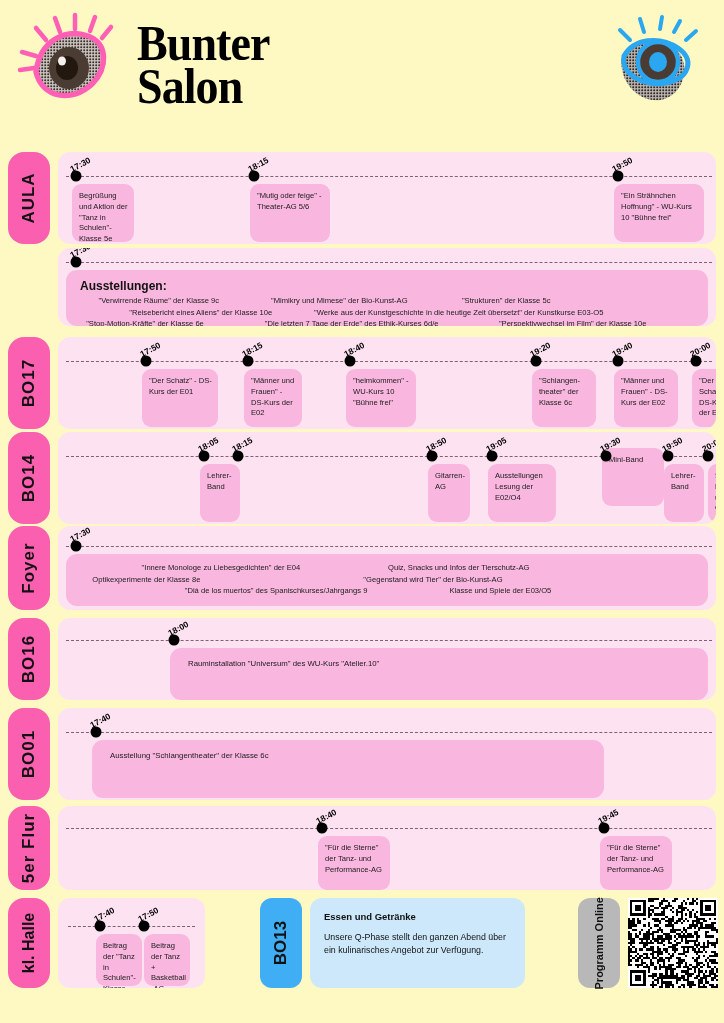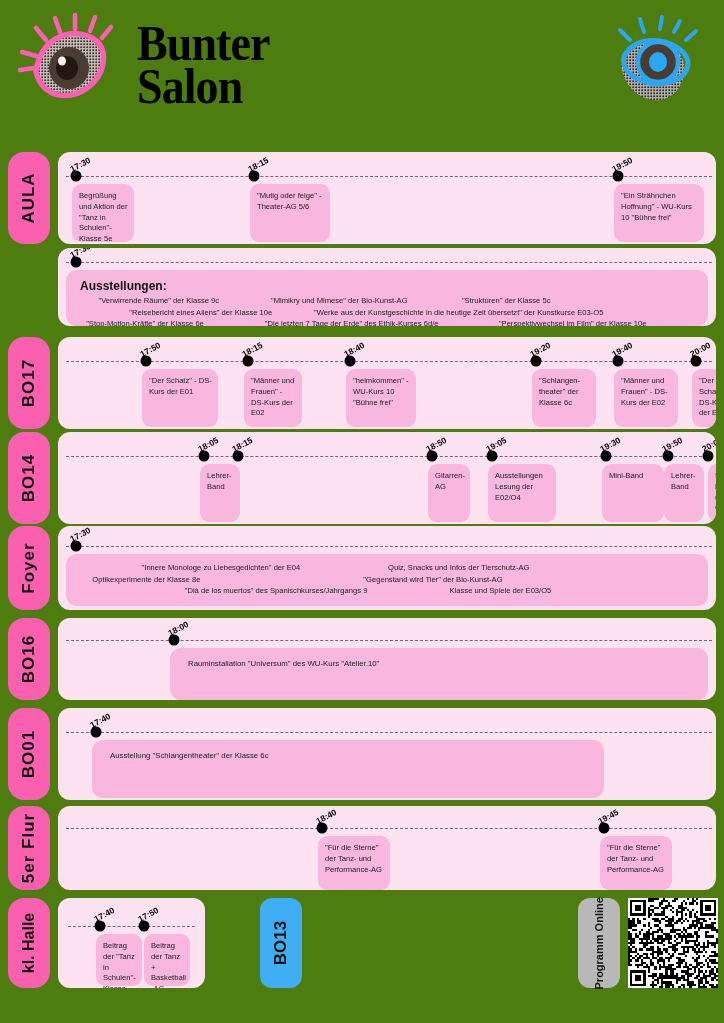--- a/index.html
+++ b/index.html
@@ -10,21 +10,21 @@
     height: 1023px;
     background: #ffffff;
     font-family: "Liberation Sans", sans-serif;
     overflow: hidden;
   }
 
   .poster {
     position: relative;
     width: 724px;
     height: 1023px;
-    background: #4d7c0f;
+    background: #fef9c3;
   }
 
   
   .header {
     position: absolute;
     left: 0; top: 0;
     width: 724px;
     height: 130px;
   }
 
@@ -426,21 +426,21 @@
           <div class="tick-label" style="left: 647px; top: 12px;">20:00</div>
           <div class="card" style="left: 142px; top: 32px; width: 40px; height: 58px;">
             <div>Lehrer-Band</div>
           </div>
           <div class="card" style="left: 370px; top: 32px; width: 42px; height: 58px;">
             <div>Gitarren-AG</div>
           </div>
           <div class="card" style="left: 430px; top: 32px; width: 68px; height: 58px;">
             <div>Ausstellungen Lesung der E02/O4</div>
           </div>
-          <div class="card" style="left: 544px; top: 32px; width: 62px; height: 58px;">
+          <div class="card" style="left: 544px; top: 16px; width: 62px; height: 58px;">
             <div>Mini-Band</div>
           </div>
           <div class="card" style="left: 606px; top: 32px; width: 40px; height: 58px;">
             <div>Lehrer-Band</div>
           </div>
           <div class="card" style="left: 650px; top: 32px; width: 38px; height: 58px;">
             <div>Schul-Band und Chor</div>
           </div>
         </div>
       </div>
@@ -527,20 +527,24 @@
         </div>
         <div class="card" style="left: 86px; top: 36px; width: 46px; height: 52px;">
           <div>Beitrag der Tanz + Basketball -AG</div>
         </div>
       </div>
 
     <div class="bo13-label">
       <span>BO13</span>
     </div>
 
+    <div class="bo13-box">
+      <div class="bo13-title">Essen und Getränke</div>
+      <div class="bo13-text">Unsere Q-Phase stellt den ganzen Abend über ein kulinarisches Angebot zur Verfügung.</div>
+    </div>
 
     <div class="programm-label">
       <span>Programm Online</span>
     </div>
 
     <svg class="qr" viewBox="0 0 41 41" shape-rendering="crispEdges">
       <rect width="41" height="41" fill="#fff"></rect>
       <g id="qr-cells" fill="#000">
           <path d="M9 0h1v1h-1zM10 0h1v1h-1zM11 0h1v1h-1zM12 0h1v1h-1zM13 0h1v1h-1zM16 0h1v1h-1zM21 0h1v1h-1zM22 0h1v1h-1zM27 0h1v1h-1zM29 0h1v1h-1zM31 0h1v1h-1zM1 1h1v1h-1zM2 1h1v1h-1zM3 1h1v1h-1zM4 1h1v1h-1zM5 1h1v1h-1zM6 1h1v1h-1zM7 1h1v1h-1zM9 1h1v1h-1zM10 1h1v1h-1zM11 1h1v1h-1zM15 1h1v1h-1zM16 1h1v1h-1zM17 1h1v1h-1zM20 1h1v1h-1zM21 1h1v1h-1zM25 1h1v1h-1zM29 1h1v1h-1zM30 1h1v1h-1zM33 1h1v1h-1zM34 1h1v1h-1zM35 1h1v1h-1zM36 1h1v1h-1zM37 1h1v1h-1zM38 1h1v1h-1zM39 1h1v1h-1zM1 2h1v1h-1zM7 2h1v1h-1zM14 2h1v1h-1zM15 2h1v1h-1zM18 2h1v1h-1zM24 2h1v1h-1zM26 2h1v1h-1zM28 2h1v1h-1zM29 2h1v1h-1zM31 2h1v1h-1zM33 2h1v1h-1zM39 2h1v1h-1zM1 3h1v1h-1zM3 3h1v1h-1zM4 3h1v1h-1zM5 3h1v1h-1zM7 3h1v1h-1zM10 3h1v1h-1zM11 3h1v1h-1zM14 3h1v1h-1zM17 3h1v1h-1zM18 3h1v1h-1zM19 3h1v1h-1zM23 3h1v1h-1zM24 3h1v1h-1zM33 3h1v1h-1zM35 3h1v1h-1zM36 3h1v1h-1zM37 3h1v1h-1zM39 3h1v1h-1zM1 4h1v1h-1zM3 4h1v1h-1zM4 4h1v1h-1zM5 4h1v1h-1zM7 4h1v1h-1zM9 4h1v1h-1zM12 4h1v1h-1zM13 4h1v1h-1zM15 4h1v1h-1zM16 4h1v1h-1zM17 4h1v1h-1zM20 4h1v1h-1zM23 4h1v1h-1zM24 4h1v1h-1zM25 4h1v1h-1zM26 4h1v1h-1zM33 4h1v1h-1zM35 4h1v1h-1zM36 4h1v1h-1zM37 4h1v1h-1zM39 4h1v1h-1zM1 5h1v1h-1zM3 5h1v1h-1zM4 5h1v1h-1zM5 5h1v1h-1zM7 5h1v1h-1zM9 5h1v1h-1zM10 5h1v1h-1zM11 5h1v1h-1zM16 5h1v1h-1zM19 5h1v1h-1zM22 5h1v1h-1zM24 5h1v1h-1zM25 5h1v1h-1zM27 5h1v1h-1zM29 5h1v1h-1zM33 5h1v1h-1zM35 5h1v1h-1zM36 5h1v1h-1zM37 5h1v1h-1zM39 5h1v1h-1zM1 6h1v1h-1zM7 6h1v1h-1zM9 6h1v1h-1zM11 6h1v1h-1zM15 6h1v1h-1zM16 6h1v1h-1zM20 6h1v1h-1zM22 6h1v1h-1zM23 6h1v1h-1zM24 6h1v1h-1zM28 6h1v1h-1zM31 6h1v1h-1zM33 6h1v1h-1zM39 6h1v1h-1zM1 7h1v1h-1zM2 7h1v1h-1zM3 7h1v1h-1zM4 7h1v1h-1zM5 7h1v1h-1zM6 7h1v1h-1zM7 7h1v1h-1zM9 7h1v1h-1zM10 7h1v1h-1zM12 7h1v1h-1zM13 7h1v1h-1zM14 7h1v1h-1zM15 7h1v1h-1zM16 7h1v1h-1zM22 7h1v1h-1zM24 7h1v1h-1zM26 7h1v1h-1zM28 7h1v1h-1zM30 7h1v1h-1zM33 7h1v1h-1zM34 7h1v1h-1zM35 7h1v1h-1zM36 7h1v1h-1zM37 7h1v1h-1zM38 7h1v1h-1zM39 7h1v1h-1zM9 8h1v1h-1zM17 8h1v1h-1zM20 8h1v1h-1zM24 8h1v1h-1zM28 8h1v1h-1zM30 8h1v1h-1zM31 8h1v1h-1zM0 9h1v1h-1zM2 9h1v1h-1zM4 9h1v1h-1zM7 9h1v1h-1zM11 9h1v1h-1zM12 9h1v1h-1zM13 9h1v1h-1zM15 9h1v1h-1zM16 9h1v1h-1zM18 9h1v1h-1zM19 9h1v1h-1zM20 9h1v1h-1zM23 9h1v1h-1zM24 9h1v1h-1zM26 9h1v1h-1zM31 9h1v1h-1zM32 9h1v1h-1zM33 9h1v1h-1zM34 9h1v1h-1zM37 9h1v1h-1zM39 9h1v1h-1zM0 10h1v1h-1zM1 10h1v1h-1zM2 10h1v1h-1zM4 10h1v1h-1zM5 10h1v1h-1zM12 10h1v1h-1zM13 10h1v1h-1zM14 10h1v1h-1zM17 10h1v1h-1zM18 10h1v1h-1zM19 10h1v1h-1zM20 10h1v1h-1zM22 10h1v1h-1zM23 10h1v1h-1zM25 10h1v1h-1zM27 10h1v1h-1zM29 10h1v1h-1zM30 10h1v1h-1zM31 10h1v1h-1zM32 10h1v1h-1zM34 10h1v1h-1zM35 10h1v1h-1zM0 11h1v1h-1zM1 11h1v1h-1zM2 11h1v1h-1zM4 11h1v1h-1zM5 11h1v1h-1zM9 11h1v1h-1zM14 11h1v1h-1zM18 11h1v1h-1zM19 11h1v1h-1zM21 11h1v1h-1zM22 11h1v1h-1zM24 11h1v1h-1zM29 11h1v1h-1zM31 11h1v1h-1zM32 11h1v1h-1zM33 11h1v1h-1zM38 11h1v1h-1zM39 11h1v1h-1zM0 12h1v1h-1zM1 12h1v1h-1zM2 12h1v1h-1zM3 12h1v1h-1zM7 12h1v1h-1zM9 12h1v1h-1zM12 12h1v1h-1zM13 12h1v1h-1zM17 12h1v1h-1zM18 12h1v1h-1zM19 12h1v1h-1zM20 12h1v1h-1zM28 12h1v1h-1zM29 12h1v1h-1zM30 12h1v1h-1zM31 12h1v1h-1zM33 12h1v1h-1zM35 12h1v1h-1zM36 12h1v1h-1zM37 12h1v1h-1zM38 12h1v1h-1zM0 13h1v1h-1zM1 13h1v1h-1zM10 13h1v1h-1zM14 13h1v1h-1zM20 13h1v1h-1zM25 13h1v1h-1zM27 13h1v1h-1zM28 13h1v1h-1zM30 13h1v1h-1zM32 13h1v1h-1zM33 13h1v1h-1zM34 13h1v1h-1zM35 13h1v1h-1zM36 13h1v1h-1zM37 13h1v1h-1zM38 13h1v1h-1zM39 13h1v1h-1zM2 14h1v1h-1zM3 14h1v1h-1zM6 14h1v1h-1zM9 14h1v1h-1zM13 14h1v1h-1zM14 14h1v1h-1zM15 14h1v1h-1zM19 14h1v1h-1zM20 14h1v1h-1zM21 14h1v1h-1zM22 14h1v1h-1zM23 14h1v1h-1zM25 14h1v1h-1zM26 14h1v1h-1zM32 14h1v1h-1zM38 14h1v1h-1zM39 14h1v1h-1zM40 14h1v1h-1zM0 15h1v1h-1zM5 15h1v1h-1zM8 15h1v1h-1zM9 15h1v1h-1zM11 15h1v1h-1zM12 15h1v1h-1zM13 15h1v1h-1zM15 15h1v1h-1zM19 15h1v1h-1zM20 15h1v1h-1zM21 15h1v1h-1zM24 15h1v1h-1zM26 15h1v1h-1zM30 15h1v1h-1zM31 15h1v1h-1zM35 15h1v1h-1zM36 15h1v1h-1zM40 15h1v1h-1zM0 16h1v1h-1zM1 16h1v1h-1zM3 16h1v1h-1zM5 16h1v1h-1zM7 16h1v1h-1zM8 16h1v1h-1zM9 16h1v1h-1zM10 16h1v1h-1zM11 16h1v1h-1zM16 16h1v1h-1zM17 16h1v1h-1zM18 16h1v1h-1zM22 16h1v1h-1zM23 16h1v1h-1zM25 16h1v1h-1zM27 16h1v1h-1zM28 16h1v1h-1zM30 16h1v1h-1zM31 16h1v1h-1zM35 16h1v1h-1zM0 17h1v1h-1zM1 17h1v1h-1zM3 17h1v1h-1zM4 17h1v1h-1zM7 17h1v1h-1zM8 17h1v1h-1zM9 17h1v1h-1zM11 17h1v1h-1zM13 17h1v1h-1zM14 17h1v1h-1zM15 17h1v1h-1zM17 17h1v1h-1zM18 17h1v1h-1zM19 17h1v1h-1zM21 17h1v1h-1zM23 17h1v1h-1zM24 17h1v1h-1zM25 17h1v1h-1zM26 17h1v1h-1zM27 17h1v1h-1zM28 17h1v1h-1zM29 17h1v1h-1zM31 17h1v1h-1zM32 17h1v1h-1zM35 17h1v1h-1zM36 17h1v1h-1zM37 17h1v1h-1zM38 17h1v1h-1zM0 18h1v1h-1zM1 18h1v1h-1zM2 18h1v1h-1zM5 18h1v1h-1zM6 18h1v1h-1zM7 18h1v1h-1zM8 18h1v1h-1zM9 18h1v1h-1zM11 18h1v1h-1zM12 18h1v1h-1zM13 18h1v1h-1zM14 18h1v1h-1zM15 18h1v1h-1zM16 18h1v1h-1zM17 18h1v1h-1zM18 18h1v1h-1zM19 18h1v1h-1zM22 18h1v1h-1zM24 18h1v1h-1zM26 18h1v1h-1zM31 18h1v1h-1zM40 18h1v1h-1zM1 19h1v1h-1zM2 19h1v1h-1zM6 19h1v1h-1zM8 19h1v1h-1zM10 19h1v1h-1zM12 19h1v1h-1zM13 19h1v1h-1zM15 19h1v1h-1zM16 19h1v1h-1zM18 19h1v1h-1zM21 19h1v1h-1zM24 19h1v1h-1zM26 19h1v1h-1zM27 19h1v1h-1zM28 19h1v1h-1zM29 19h1v1h-1zM30 19h1v1h-1zM31 19h1v1h-1zM36 19h1v1h-1zM40 19h1v1h-1zM0 20h1v1h-1zM1 20h1v1h-1zM2 20h1v1h-1zM5 20h1v1h-1zM6 20h1v1h-1zM7 20h1v1h-1zM8 20h1v1h-1zM9 20h1v1h-1zM10 20h1v1h-1zM11 20h1v1h-1zM13 20h1v1h-1zM14 20h1v1h-1zM15 20h1v1h-1zM18 20h1v1h-1zM19 20h1v1h-1zM22 20h1v1h-1zM23 20h1v1h-1zM26 20h1v1h-1zM27 20h1v1h-1zM30 20h1v1h-1zM32 20h1v1h-1zM34 20h1v1h-1zM36 20h1v1h-1zM37 20h1v1h-1zM38 20h1v1h-1zM39 20h1v1h-1zM40 20h1v1h-1zM1 21h1v1h-1zM7 21h1v1h-1zM8 21h1v1h-1zM16 21h1v1h-1zM20 21h1v1h-1zM21 21h1v1h-1zM22 21h1v1h-1zM30 21h1v1h-1zM31 21h1v1h-1zM32 21h1v1h-1zM34 21h1v1h-1zM36 21h1v1h-1zM38 21h1v1h-1zM39 21h1v1h-1zM0 22h1v1h-1zM2 22h1v1h-1zM7 22h1v1h-1zM10 22h1v1h-1zM11 22h1v1h-1zM13 22h1v1h-1zM18 22h1v1h-1zM19 22h1v1h-1zM20 22h1v1h-1zM21 22h1v1h-1zM24 22h1v1h-1zM25 22h1v1h-1zM26 22h1v1h-1zM27 22h1v1h-1zM28 22h1v1h-1zM29 22h1v1h-1zM31 22h1v1h-1zM33 22h1v1h-1zM34 22h1v1h-1zM35 22h1v1h-1zM36 22h1v1h-1zM39 22h1v1h-1zM0 23h1v1h-1zM1 23h1v1h-1zM3 23h1v1h-1zM5 23h1v1h-1zM6 23h1v1h-1zM8 23h1v1h-1zM9 23h1v1h-1zM10 23h1v1h-1zM11 23h1v1h-1zM13 23h1v1h-1zM14 23h1v1h-1zM16 23h1v1h-1zM17 23h1v1h-1zM20 23h1v1h-1zM21 23h1v1h-1zM22 23h1v1h-1zM25 23h1v1h-1zM27 23h1v1h-1zM29 23h1v1h-1zM30 23h1v1h-1zM32 23h1v1h-1zM34 23h1v1h-1zM0 24h1v1h-1zM1 24h1v1h-1zM2 24h1v1h-1zM3 24h1v1h-1zM11 24h1v1h-1zM12 24h1v1h-1zM13 24h1v1h-1zM14 24h1v1h-1zM15 24h1v1h-1zM17 24h1v1h-1zM21 24h1v1h-1zM25 24h1v1h-1zM26 24h1v1h-1zM27 24h1v1h-1zM30 24h1v1h-1zM31 24h1v1h-1zM32 24h1v1h-1zM33 24h1v1h-1zM35 24h1v1h-1zM38 24h1v1h-1zM39 24h1v1h-1zM0 25h1v1h-1zM4 25h1v1h-1zM7 25h1v1h-1zM8 25h1v1h-1zM10 25h1v1h-1zM11 25h1v1h-1zM13 25h1v1h-1zM14 25h1v1h-1zM15 25h1v1h-1zM18 25h1v1h-1zM20 25h1v1h-1zM23 25h1v1h-1zM24 25h1v1h-1zM25 25h1v1h-1zM31 25h1v1h-1zM39 25h1v1h-1zM40 25h1v1h-1zM0 26h1v1h-1zM1 26h1v1h-1zM3 26h1v1h-1zM5 26h1v1h-1zM6 26h1v1h-1zM8 26h1v1h-1zM11 26h1v1h-1zM13 26h1v1h-1zM19 26h1v1h-1zM20 26h1v1h-1zM26 26h1v1h-1zM32 26h1v1h-1zM34 26h1v1h-1zM37 26h1v1h-1zM38 26h1v1h-1zM39 26h1v1h-1zM40 26h1v1h-1zM0 27h1v1h-1zM2 27h1v1h-1zM4 27h1v1h-1zM5 27h1v1h-1zM7 27h1v1h-1zM8 27h1v1h-1zM9 27h1v1h-1zM11 27h1v1h-1zM12 27h1v1h-1zM14 27h1v1h-1zM15 27h1v1h-1zM17 27h1v1h-1zM18 27h1v1h-1zM19 27h1v1h-1zM22 27h1v1h-1zM23 27h1v1h-1zM29 27h1v1h-1zM31 27h1v1h-1zM32 27h1v1h-1zM36 27h1v1h-1zM0 28h1v1h-1zM1 28h1v1h-1zM3 28h1v1h-1zM4 28h1v1h-1zM6 28h1v1h-1zM10 28h1v1h-1zM13 28h1v1h-1zM14 28h1v1h-1zM15 28h1v1h-1zM16 28h1v1h-1zM18 28h1v1h-1zM23 28h1v1h-1zM24 28h1v1h-1zM25 28h1v1h-1zM30 28h1v1h-1zM31 28h1v1h-1zM35 28h1v1h-1zM37 28h1v1h-1zM38 28h1v1h-1zM39 28h1v1h-1zM0 29h1v1h-1zM6 29h1v1h-1zM7 29h1v1h-1zM10 29h1v1h-1zM11 29h1v1h-1zM13 29h1v1h-1zM16 29h1v1h-1zM22 29h1v1h-1zM23 29h1v1h-1zM24 29h1v1h-1zM26 29h1v1h-1zM31 29h1v1h-1zM32 29h1v1h-1zM33 29h1v1h-1zM36 29h1v1h-1zM38 29h1v1h-1zM39 29h1v1h-1zM40 29h1v1h-1zM0 30h1v1h-1zM1 30h1v1h-1zM3 30h1v1h-1zM4 30h1v1h-1zM5 30h1v1h-1zM6 30h1v1h-1zM8 30h1v1h-1zM10 30h1v1h-1zM11 30h1v1h-1zM14 30h1v1h-1zM16 30h1v1h-1zM18 30h1v1h-1zM19 30h1v1h-1zM20 30h1v1h-1zM23 30h1v1h-1zM26 30h1v1h-1zM28 30h1v1h-1zM31 30h1v1h-1zM32 30h1v1h-1zM34 30h1v1h-1zM36 30h1v1h-1zM4 31h1v1h-1zM7 31h1v1h-1zM8 31h1v1h-1zM9 31h1v1h-1zM12 31h1v1h-1zM14 31h1v1h-1zM15 31h1v1h-1zM16 31h1v1h-1zM17 31h1v1h-1zM18 31h1v1h-1zM19 31h1v1h-1zM22 31h1v1h-1zM23 31h1v1h-1zM25 31h1v1h-1zM26 31h1v1h-1zM27 31h1v1h-1zM29 31h1v1h-1zM30 31h1v1h-1zM31 31h1v1h-1zM33 31h1v1h-1zM36 31h1v1h-1zM37 31h1v1h-1zM39 31h1v1h-1zM9 32h1v1h-1zM12 32h1v1h-1zM14 32h1v1h-1zM17 32h1v1h-1zM18 32h1v1h-1zM19 32h1v1h-1zM20 32h1v1h-1zM21 32h1v1h-1zM27 32h1v1h-1zM28 32h1v1h-1zM30 32h1v1h-1zM32 32h1v1h-1zM38 32h1v1h-1zM40 32h1v1h-1zM1 33h1v1h-1zM2 33h1v1h-1zM3 33h1v1h-1zM4 33h1v1h-1zM5 33h1v1h-1zM6 33h1v1h-1zM7 33h1v1h-1zM9 33h1v1h-1zM17 33h1v1h-1zM19 33h1v1h-1zM20 33h1v1h-1zM24 33h1v1h-1zM25 33h1v1h-1zM26 33h1v1h-1zM27 33h1v1h-1zM30 33h1v1h-1zM32 33h1v1h-1zM33 33h1v1h-1zM35 33h1v1h-1zM37 33h1v1h-1zM38 33h1v1h-1zM40 33h1v1h-1zM1 34h1v1h-1zM7 34h1v1h-1zM11 34h1v1h-1zM12 34h1v1h-1zM14 34h1v1h-1zM15 34h1v1h-1zM17 34h1v1h-1zM19 34h1v1h-1zM20 34h1v1h-1zM22 34h1v1h-1zM26 34h1v1h-1zM27 34h1v1h-1zM28 34h1v1h-1zM29 34h1v1h-1zM32 34h1v1h-1zM34 34h1v1h-1zM37 34h1v1h-1zM38 34h1v1h-1zM39 34h1v1h-1zM1 35h1v1h-1zM3 35h1v1h-1zM4 35h1v1h-1zM5 35h1v1h-1zM7 35h1v1h-1zM9 35h1v1h-1zM10 35h1v1h-1zM11 35h1v1h-1zM12 35h1v1h-1zM14 35h1v1h-1zM15 35h1v1h-1zM16 35h1v1h-1zM17 35h1v1h-1zM18 35h1v1h-1zM19 35h1v1h-1zM20 35h1v1h-1zM21 35h1v1h-1zM22 35h1v1h-1zM24 35h1v1h-1zM25 35h1v1h-1zM27 35h1v1h-1zM28 35h1v1h-1zM31 35h1v1h-1zM32 35h1v1h-1zM34 35h1v1h-1zM35 35h1v1h-1zM36 35h1v1h-1zM37 35h1v1h-1zM39 35h1v1h-1zM40 35h1v1h-1zM1 36h1v1h-1zM3 36h1v1h-1zM4 36h1v1h-1zM5 36h1v1h-1zM7 36h1v1h-1zM11 36h1v1h-1zM13 36h1v1h-1zM14 36h1v1h-1zM15 36h1v1h-1zM16 36h1v1h-1zM17 36h1v1h-1zM18 36h1v1h-1zM19 36h1v1h-1zM20 36h1v1h-1zM21 36h1v1h-1zM22 36h1v1h-1zM23 36h1v1h-1zM24 36h1v1h-1zM25 36h1v1h-1zM27 36h1v1h-1zM30 36h1v1h-1zM31 36h1v1h-1zM33 36h1v1h-1zM34 36h1v1h-1zM35 36h1v1h-1zM38 36h1v1h-1zM39 36h1v1h-1zM1 37h1v1h-1zM3 37h1v1h-1zM4 37h1v1h-1zM5 37h1v1h-1zM7 37h1v1h-1zM12 37h1v1h-1zM13 37h1v1h-1zM15 37h1v1h-1zM22 37h1v1h-1zM23 37h1v1h-1zM25 37h1v1h-1zM26 37h1v1h-1zM27 37h1v1h-1zM32 37h1v1h-1zM33 37h1v1h-1zM35 37h1v1h-1zM38 37h1v1h-1zM40 37h1v1h-1zM1 38h1v1h-1zM7 38h1v1h-1zM11 38h1v1h-1zM13 38h1v1h-1zM15 38h1v1h-1zM16 38h1v1h-1zM17 38h1v1h-1zM18 38h1v1h-1zM19 38h1v1h-1zM22 38h1v1h-1zM27 38h1v1h-1zM28 38h1v1h-1zM29 38h1v1h-1zM32 38h1v1h-1zM33 38h1v1h-1zM35 38h1v1h-1zM36 38h1v1h-1zM1 39h1v1h-1zM2 39h1v1h-1zM3 39h1v1h-1zM4 39h1v1h-1zM5 39h1v1h-1zM6 39h1v1h-1zM7 39h1v1h-1zM10 39h1v1h-1zM11 39h1v1h-1zM12 39h1v1h-1zM15 39h1v1h-1zM17 39h1v1h-1zM18 39h1v1h-1zM19 39h1v1h-1zM20 39h1v1h-1zM24 39h1v1h-1zM25 39h1v1h-1zM27 39h1v1h-1zM28 39h1v1h-1zM29 39h1v1h-1zM30 39h1v1h-1zM32 39h1v1h-1zM34 39h1v1h-1zM37 39h1v1h-1zM38 39h1v1h-1zM40 39h1v1h-1zM11 40h1v1h-1zM14 40h1v1h-1zM15 40h1v1h-1zM17 40h1v1h-1zM18 40h1v1h-1zM20 40h1v1h-1zM23 40h1v1h-1zM25 40h1v1h-1zM28 40h1v1h-1zM32 40h1v1h-1zM33 40h1v1h-1zM34 40h1v1h-1zM35 40h1v1h-1zM38 40h1v1h-1zM39 40h1v1h-1zM40 40h1v1h-1z" fill="#000"></path>
         </g>

